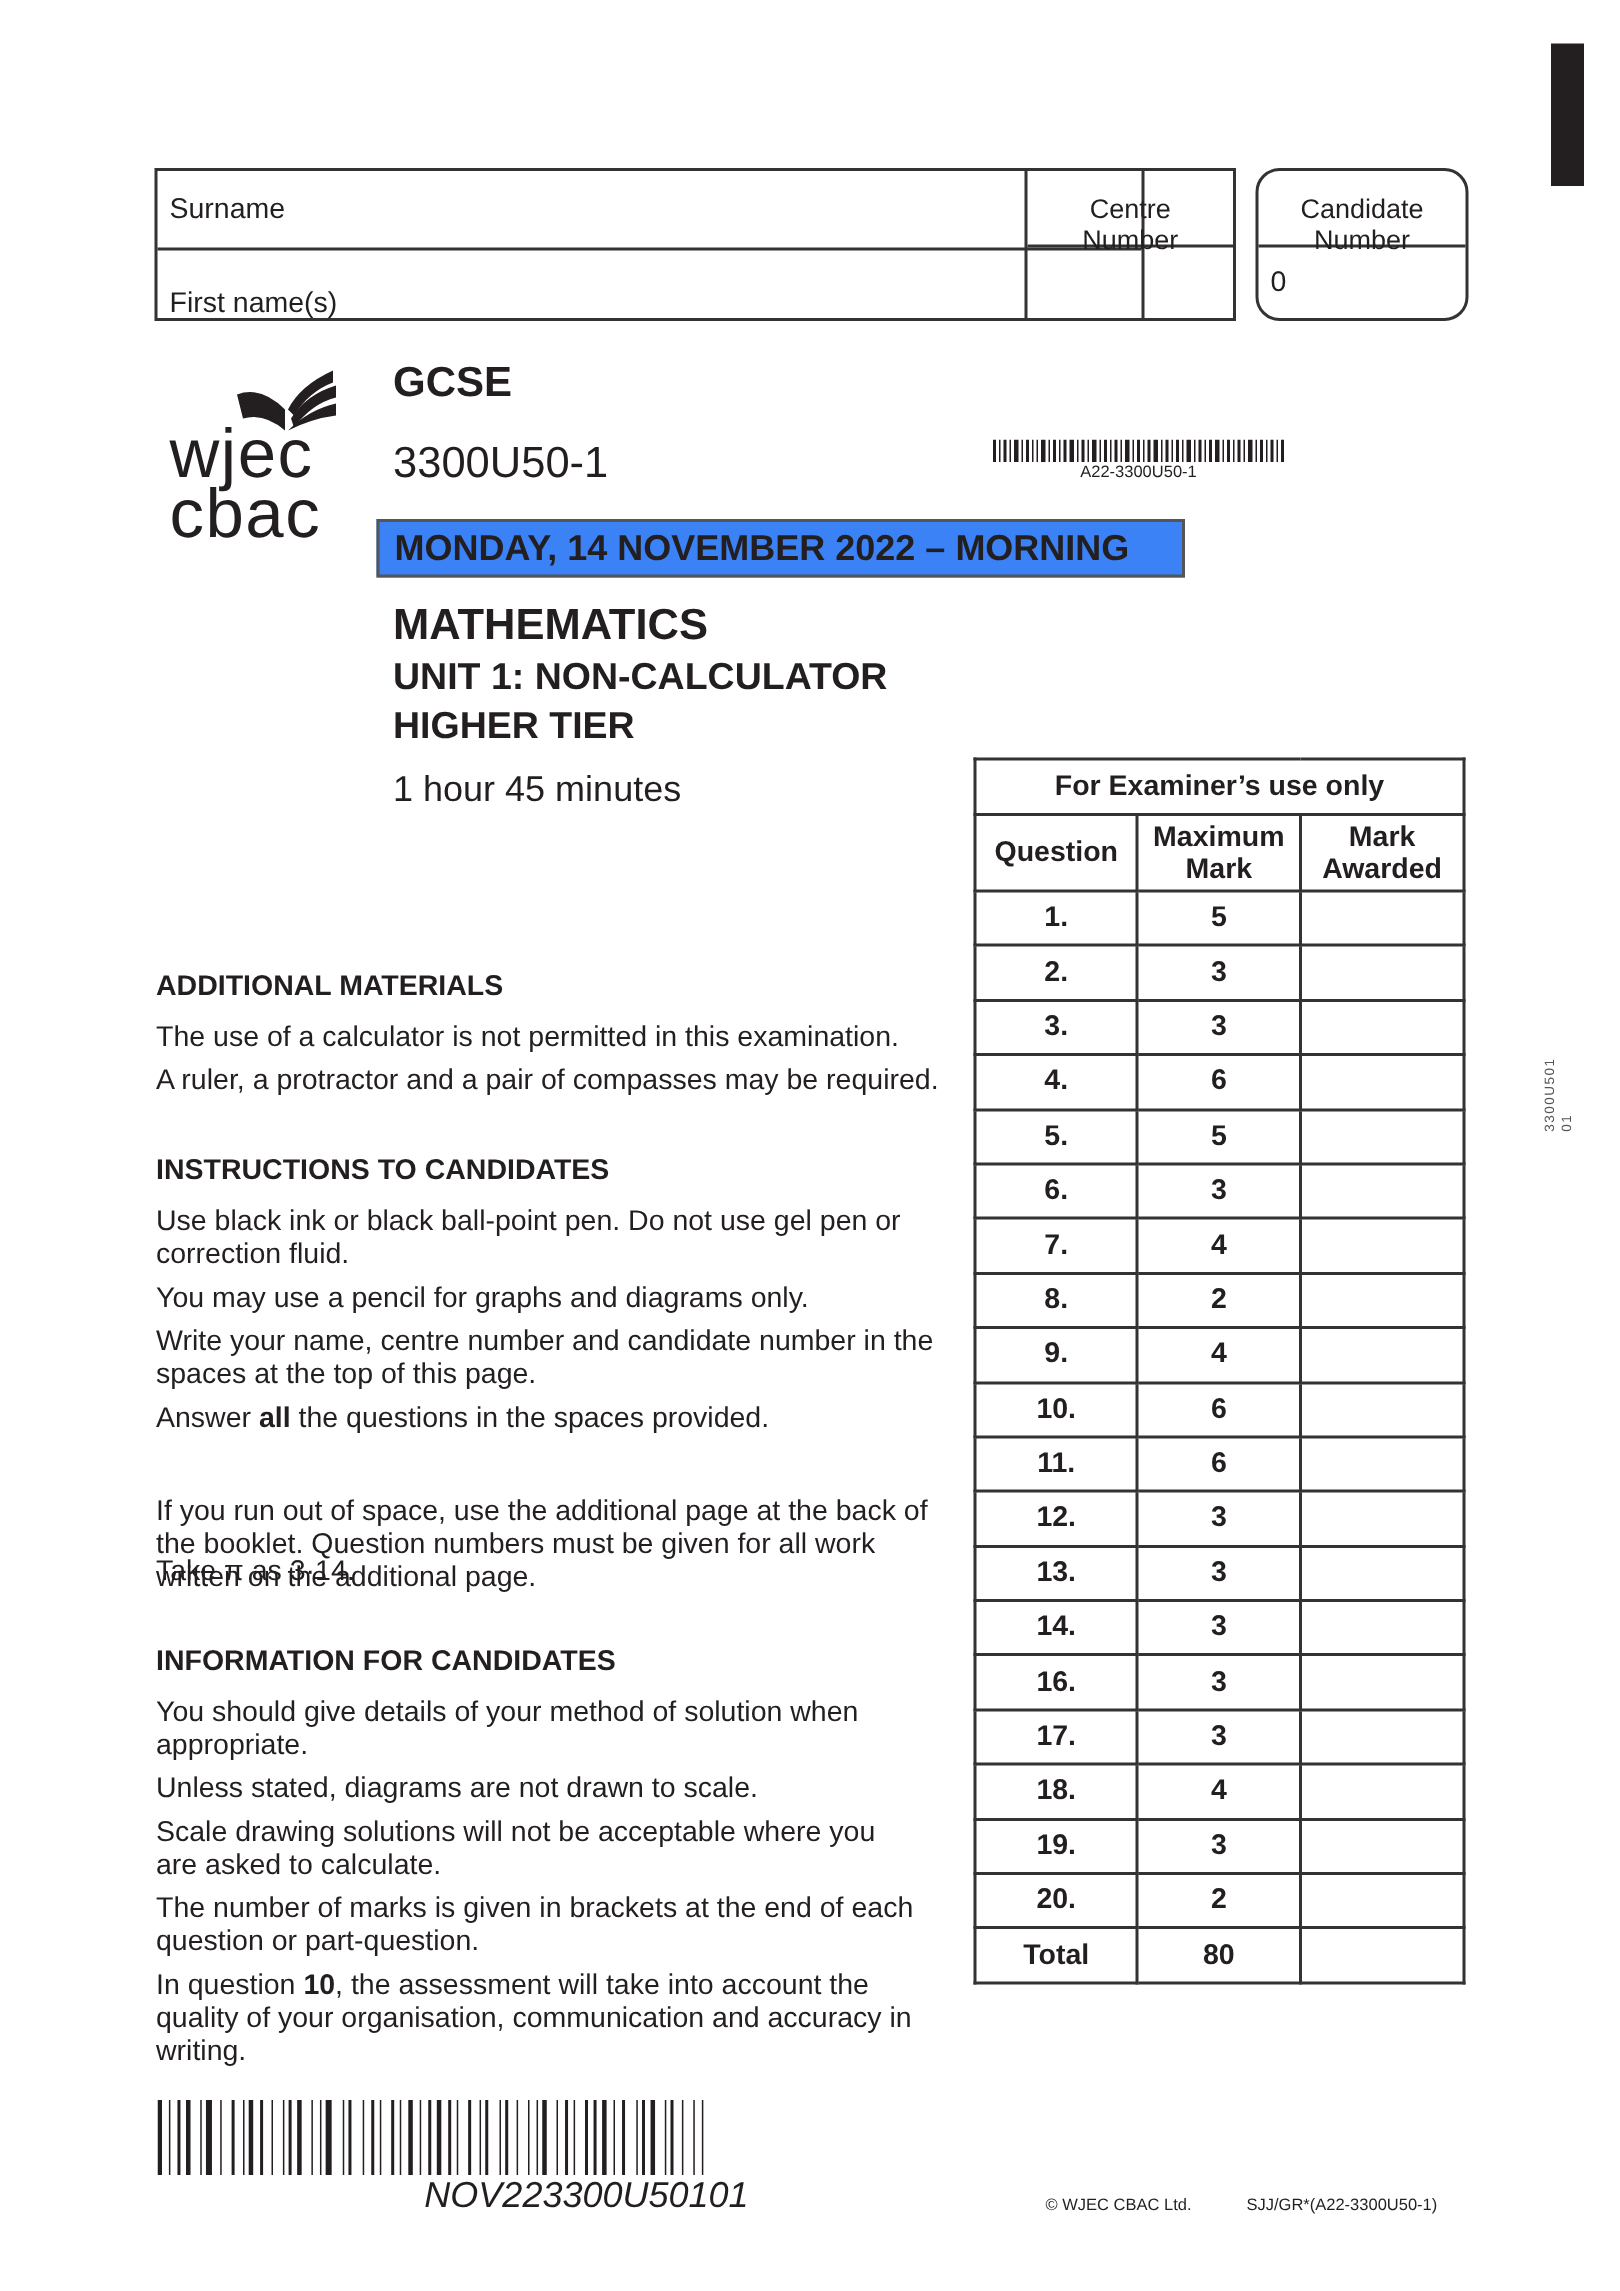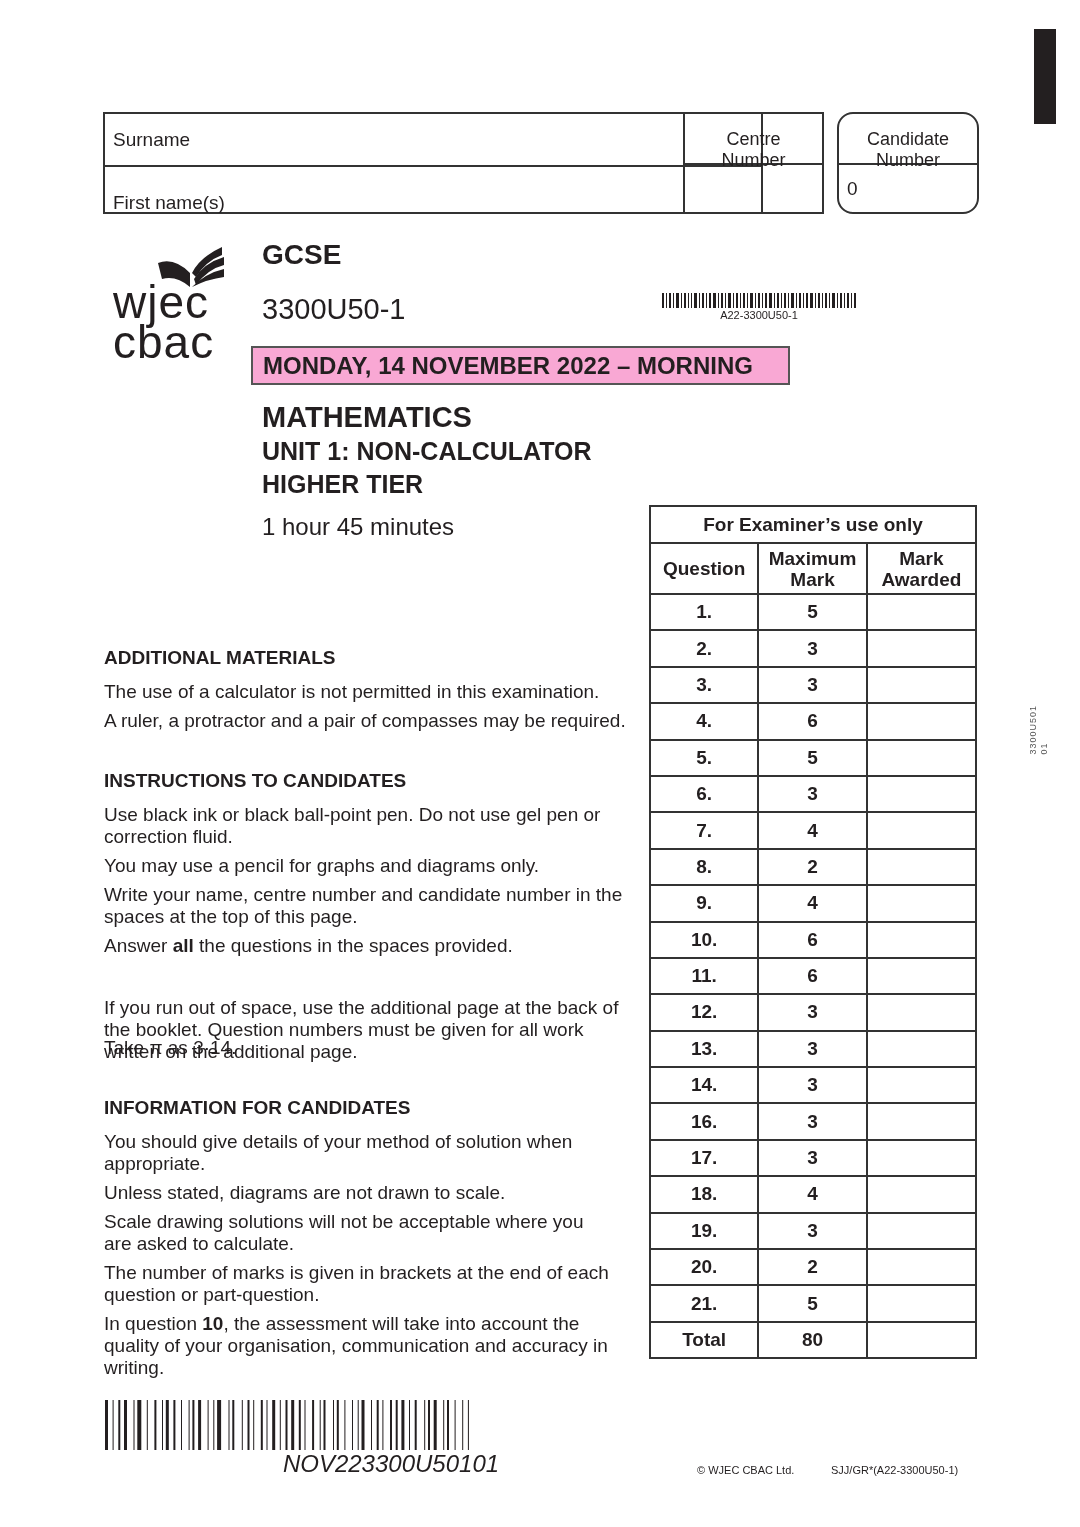--- a/index.html
+++ b/index.html
@@ -17,21 +17,21 @@
   .numbox .bot { position:absolute; left:0; right:0; top:51px; bottom:0; display:flex; align-items:center; padding-left:8px; font-size:19px; }
 
   
   .logo { left:113px; top:240px; width:110px; height:125px; }
   .logo .wj { position:absolute; left:0; top:42px; font-size:46px; line-height:40px; letter-spacing:1px; font-weight:normal; }
 
   .gcse { left:262px; top:239px; font-size:28px; font-weight:bold; }
   .code { left:262px; top:293px; font-size:29px; }
   .barcode-small { left:662px; top:293px; width:194px; height:15px; }
   .barcode-small-text { left:662px; top:309px; width:194px; text-align:center; font-size:11px; }
-  .datebar { left:251px; top:346px; width:539px; height:39px; background:#f9a8d4; border:2px solid #555; box-sizing:border-box; font-size:24px; font-weight:bold; padding-left:10px; line-height:35px; }
+  .datebar { left:251px; top:346px; width:539px; height:39px; background:#3b82f6; border:2px solid #555; box-sizing:border-box; font-size:24px; font-weight:bold; padding-left:10px; line-height:35px; }
   .subject { left:262px; top:401px; font-size:29px; font-weight:bold; }
   .unit { left:262px; top:437px; font-size:25px; font-weight:bold; }
   .tier { left:262px; top:470px; font-size:25px; font-weight:bold; }
   .dur { left:262px; top:513px; font-size:24px; }
 
   
   .sect { font-size:19px; font-weight:bold; left:104px; }
   .para { font-size:19px; left:104px; width:540px; line-height:22px; }
 
   
@@ -266,25 +266,20 @@
         <td></td>
       </tr>
       <tr>
         <td>19.</td>
         <td>3</td>
         <td></td>
       </tr>
       <tr>
         <td>20.</td>
         <td>2</td>
-        <td></td>
-      </tr>
-      <tr>
-        <td>21.</td>
-        <td>5</td>
         <td></td>
       </tr>
     </tbody>
   <tbody>
       <tr>
     <td>Total</td>
     <td>80</td>
     <td></td>
   </tr>
 </tbody>

